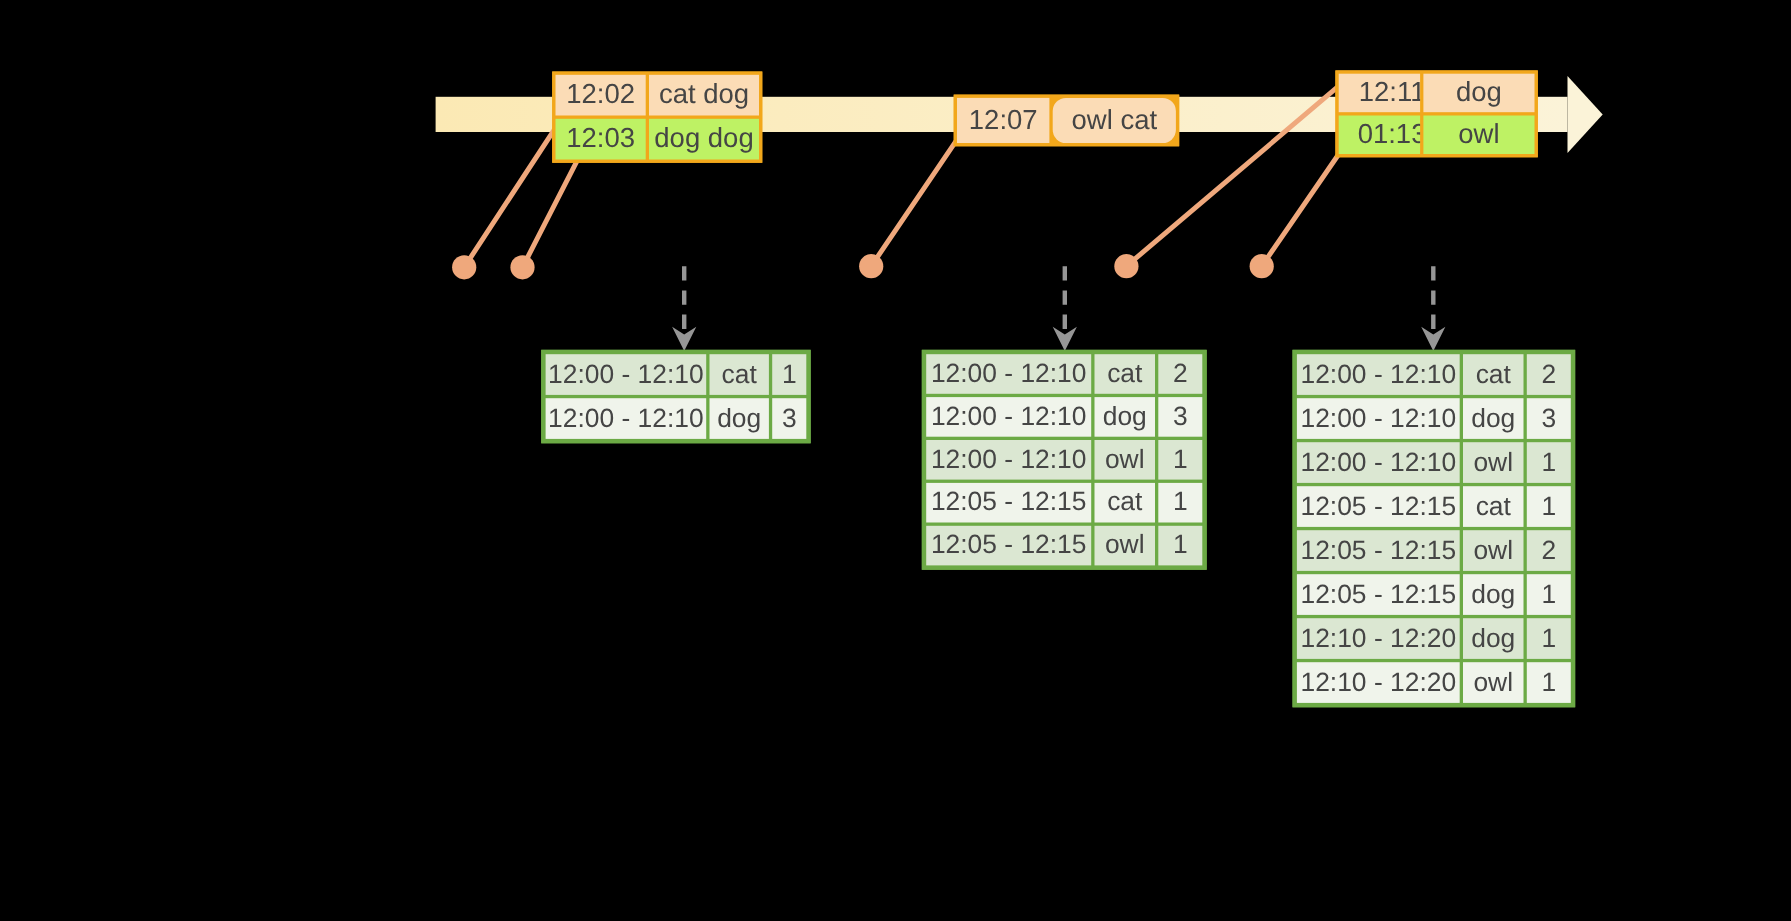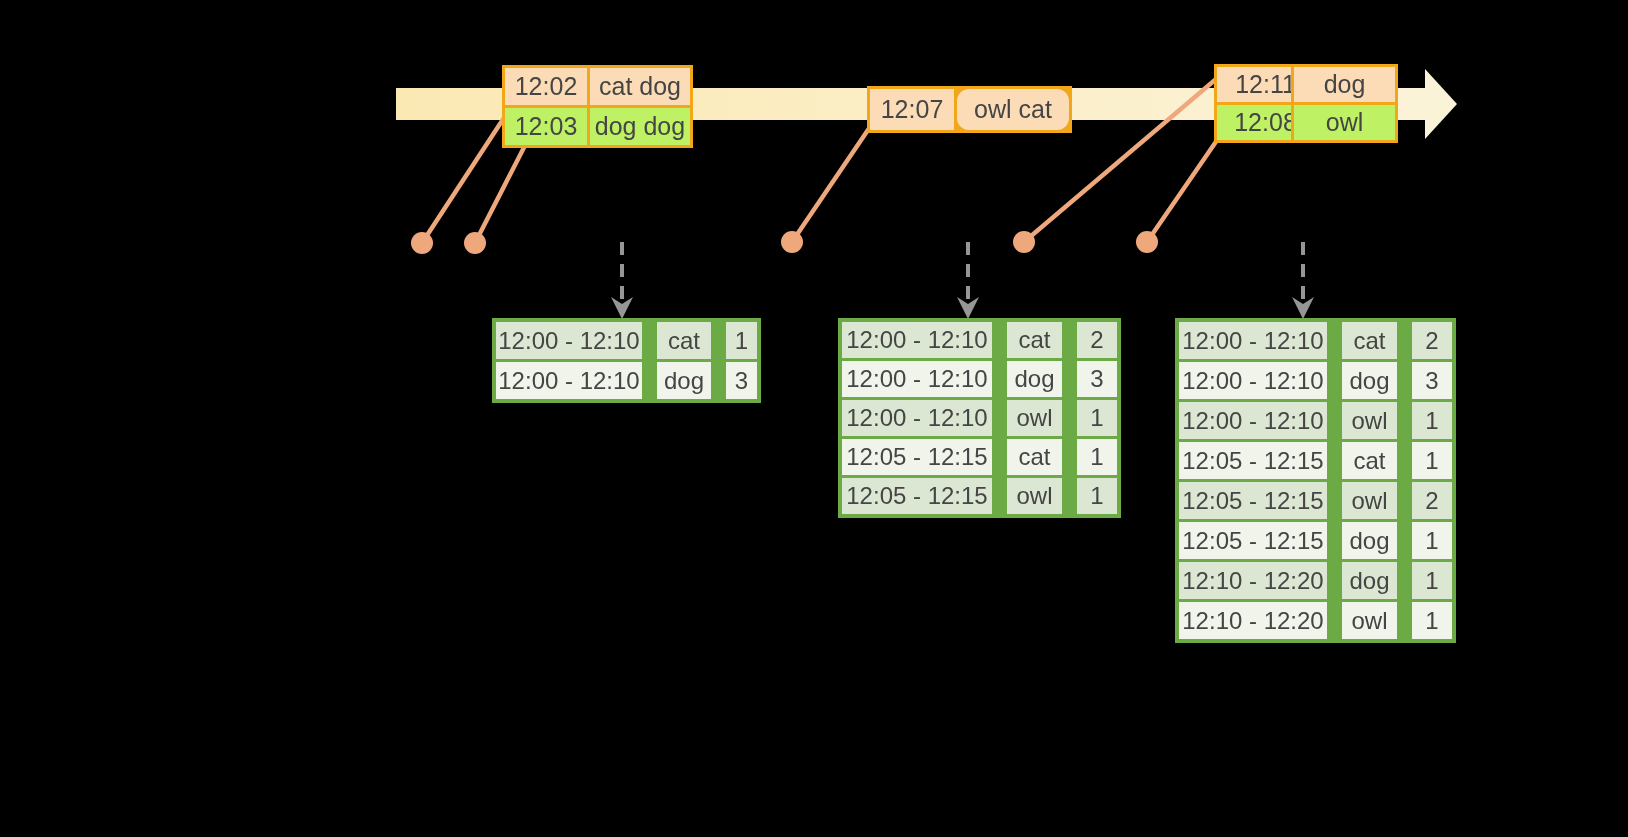--- a/index.html
+++ b/index.html
@@ -35,21 +35,21 @@
   .e2 .row{height:41px;}
   .e2 .c-time{width:84px;}
   .e2 .c-words{width:112px;border-radius:12px;}
   .e3{left:1214px;top:64px;}
   .e3 .row{height:35px;}
   .e3 .c-time{width:74px;padding-left:23px;}
   .e3 .c-words{width:101px;}
 
   
   .gtable{border:4px solid #6CAA45;background:#6CAA45;gap:3px;}
-  .gtable .row{gap:15px;height:37px;}
+  .gtable .row{gap:3px;height:37px;}
   .gtable .cell{font-size:24px;}
   .gtable .row:nth-child(odd) .cell{background:#DBE7D2;}
   .gtable .row:nth-child(even) .cell{background:#F0F4EB;}
   .g1{left:492px;top:318px;}
   .g1 .c-window{width:146px;}
   .g1 .c-word{width:54px;}
   .g1 .c-count{width:31px;}
   .g2{left:838px;top:318px;}
   .g2 .row{height:36px;}
   .g2 .c-window{width:150px;}
@@ -119,21 +119,21 @@
       <div class="cell c-words primary">owl cat</div>
     </div>
   </div>
 
   <div class="dtable etable e3">
     <div class="row">
       <div class="cell c-time primary">12:11</div>
       <div class="cell c-words primary">dog</div>
     </div>
     <div class="row">
-      <div class="cell c-time secondary">12:08</div>
+      <div class="cell c-time secondary">01:13</div>
       <div class="cell c-words secondary">owl</div>
     </div>
   </div>
 
   <div class="dtable gtable g1">
     <div class="row">
       <div class="cell c-window">12:00 - 12:10</div>
       <div class="cell c-word">cat</div>
       <div class="cell c-count">1</div>
     </div>

